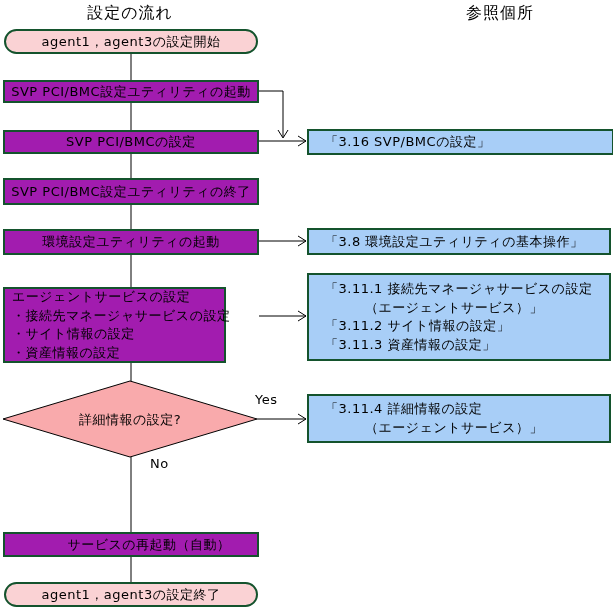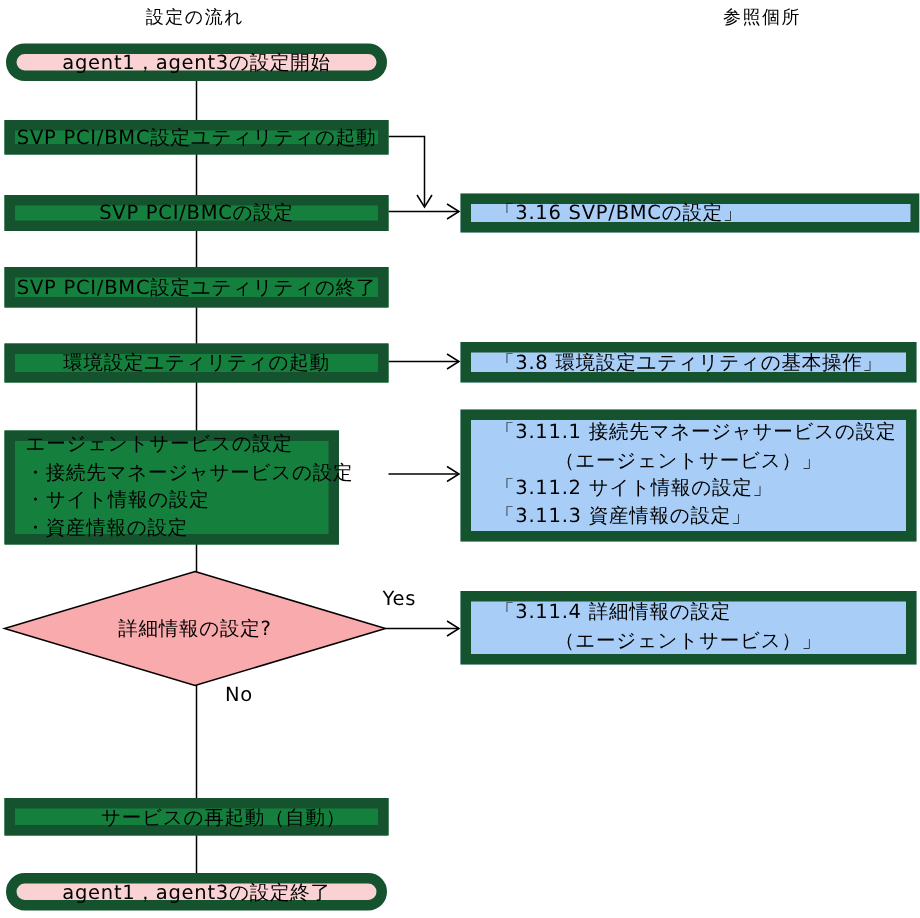--- a/index.html
+++ b/index.html
@@ -2,28 +2,28 @@
 <html><head>
 <meta charset="utf-8">
 <style>
   html,body{margin:0;padding:0;background:#fff;}
   .canvas{
     position:relative;width:613px;height:612px;background:#ffffff;
     font-family:"DejaVu Sans","Liberation Sans",sans-serif;color:#000;
     overflow:hidden;
   }
   svg.overlay{position:absolute;left:0;top:0;width:613px;height:612px;}
-  .hdr{position:absolute;font-size:12px;letter-spacing:1px;text-align:center;white-space:nowrap;}
+  .hdr{position:absolute;font-size:16px;letter-spacing:1px;text-align:center;white-space:nowrap;}
   .node{
-    position:absolute;box-sizing:border-box;border:7px solid #14532d;
+    position:absolute;box-sizing:border-box;border:2px solid #14532d;
     display:flex;align-items:center;justify-content:center;
     font-size:13px;letter-spacing:0.5px;white-space:nowrap;
   }
   .pill{border-radius:13px;background:#fad2d4;}
-  .pbox{background:#15803d;}
+  .pbox{background:#a21caf;}
   .refbox{background:#a8cef7;justify-content:flex-start;padding-left:16px;}
   .multi{flex-direction:column;align-items:flex-start;justify-content:center;}
   .pbox.multi{padding-left:7px;}
   .refbox.multi{padding-left:16px;}
   .ln{line-height:18.5px;}
   .indent{padding-left:40px;}
   .decision-text{
     position:absolute;left:30px;top:394px;width:200px;height:50px;
     display:flex;flex-direction:column;align-items:center;justify-content:center;
     font-size:13px;letter-spacing:0.5px;line-height:17px;white-space:nowrap;

